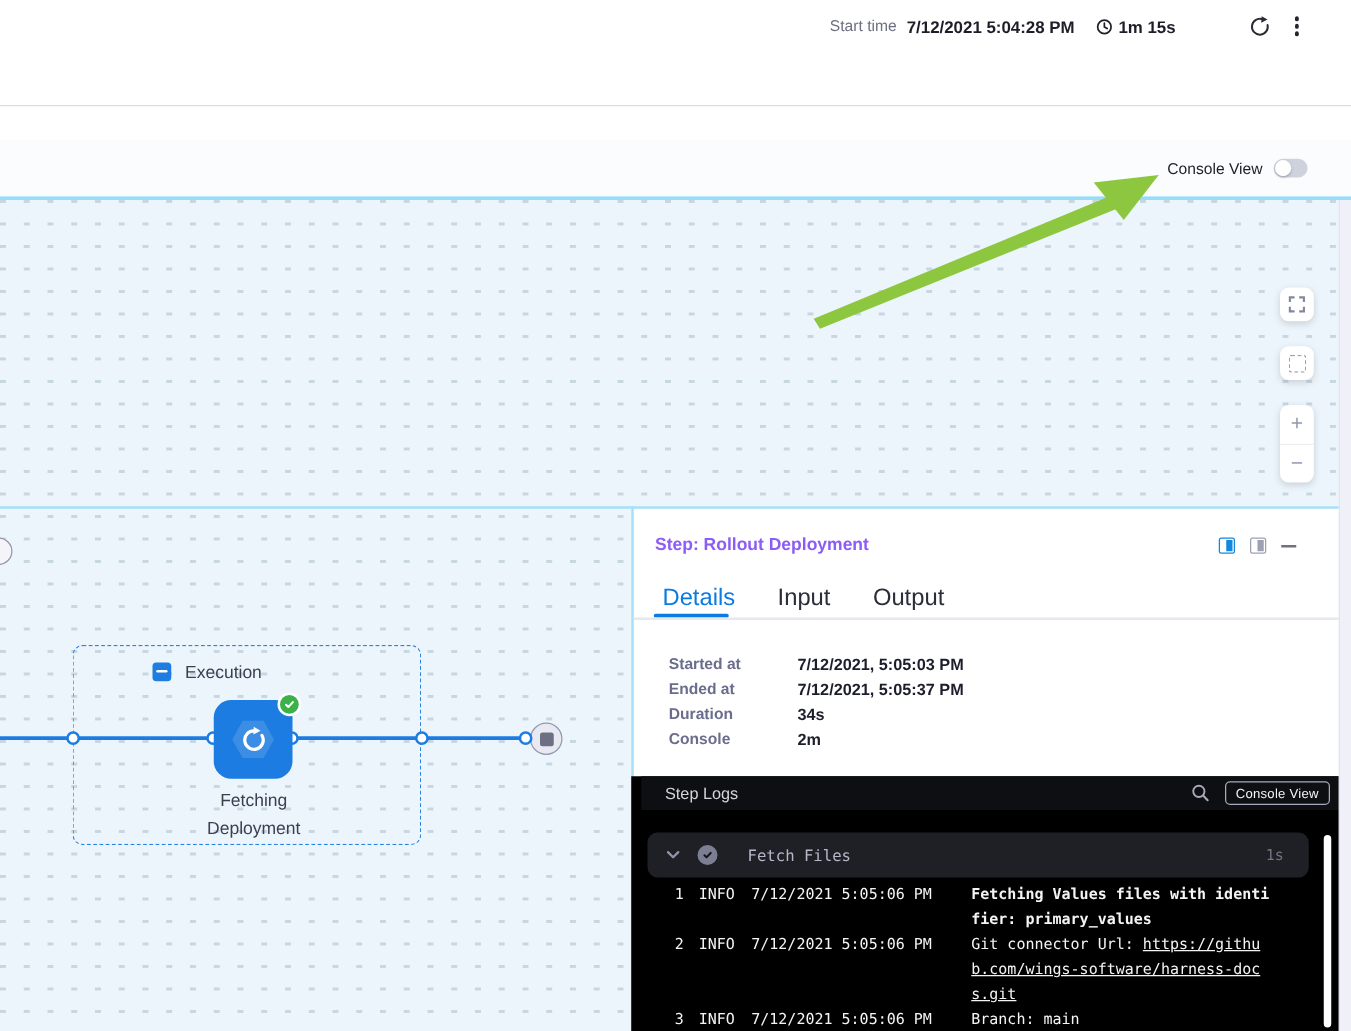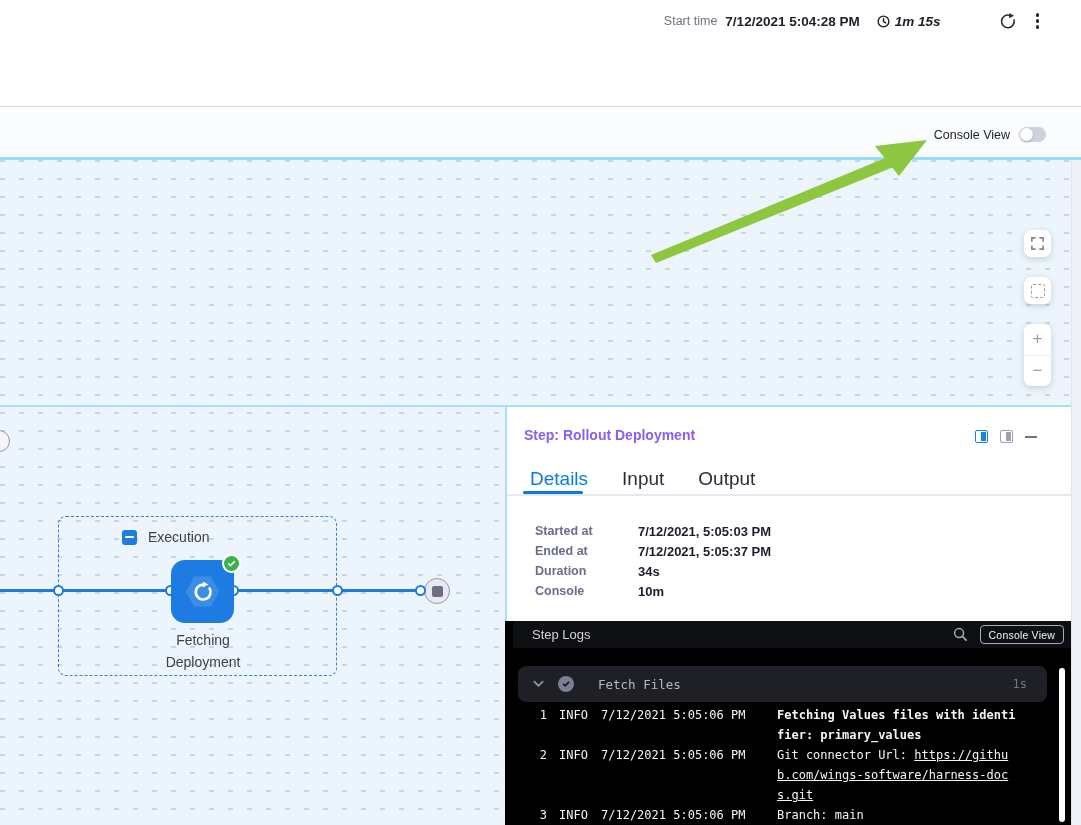--- a/index.html
+++ b/index.html
@@ -1,25 +1,25 @@
 <!DOCTYPE html>
 <html><head>
 <meta charset="utf-8">
 <style>
   html,body{margin:0;padding:0;background:#fff;}
   .screen{position:relative;width:1081px;height:825px;overflow:hidden;background:#fff;
           font-family:"Liberation Sans",sans-serif;color:#1d1e28;}
 
   
-  .topbar{position:absolute;left:0;top:0;width:100%;height:107px;background:#fff;
+  .topbar{position:absolute;left:0;top:0;width:100%;height:85px;background:#fff;
           border-bottom:1px solid #d9dae4;box-sizing:border-box;}
   .tb-row{position:absolute;top:7px;right:40px;display:flex;align-items:center;height:28px;}
   .tb-label{font-size:12.5px;color:#6e7080;margin-right:8px;}
   .tb-value{font-size:13.5px;font-weight:600;color:#1d1e28;}
-  .tb-clock{display:flex;align-items:center;margin-left:16px;font-style:italic;}
+  .tb-clock{display:flex;align-items:center;margin-left:16px;}
   .tb-elapsed{font-size:13.5px;font-weight:600;color:#1d1e28;margin-left:4px;}
   .tb-refresh{margin-left:58px;display:flex;align-items:center;cursor:pointer;}
   .kebab{margin-left:16px;display:flex;flex-direction:column;gap:2.5px;cursor:pointer;padding:2px;}
   .kebab i{width:3.5px;height:3.5px;border-radius:50%;background:#23242c;display:block;}
 
   
   .subbar{position:absolute;left:0;top:112px;width:100%;height:45px;background:#fbfcfe;z-index:1;}
   .sub-row{position:absolute;top:0;right:35px;height:45px;display:flex;align-items:center;}
   .cv-label{font-size:12.5px;font-weight:500;color:#1e1f28;}
   .toggle{width:27px;height:15px;border-radius:8px;background:#ced2dd;position:relative;margin-left:9px;cursor:pointer;}
@@ -250,21 +250,21 @@
       <div class="drow">
         <span class="dlabel">Ended at</span>
         <span class="dvalue">7/12/2021, 5:05:37 PM</span>
       </div>
       <div class="drow">
         <span class="dlabel">Duration</span>
         <span class="dvalue">34s</span>
       </div>
       <div class="drow">
         <span class="dlabel">Console</span>
-        <span class="dvalue">10m</span>
+        <span class="dvalue">2m</span>
       </div>
     </div>
 
     <div class="logs">
       <div class="logs-header">
         <span class="logs-title">Step Logs</span>
         <span class="logs-right">
           <svg width="15" height="15" viewBox="0 0 16 16">
             <circle cx="6.5" cy="6.5" r="4.8" fill="none" stroke="#a7aaba" stroke-width="1.6"></circle>
             <path d="M10.3 10.3 L14 14" stroke="#a7aaba" stroke-width="1.8" stroke-linecap="round"></path>

